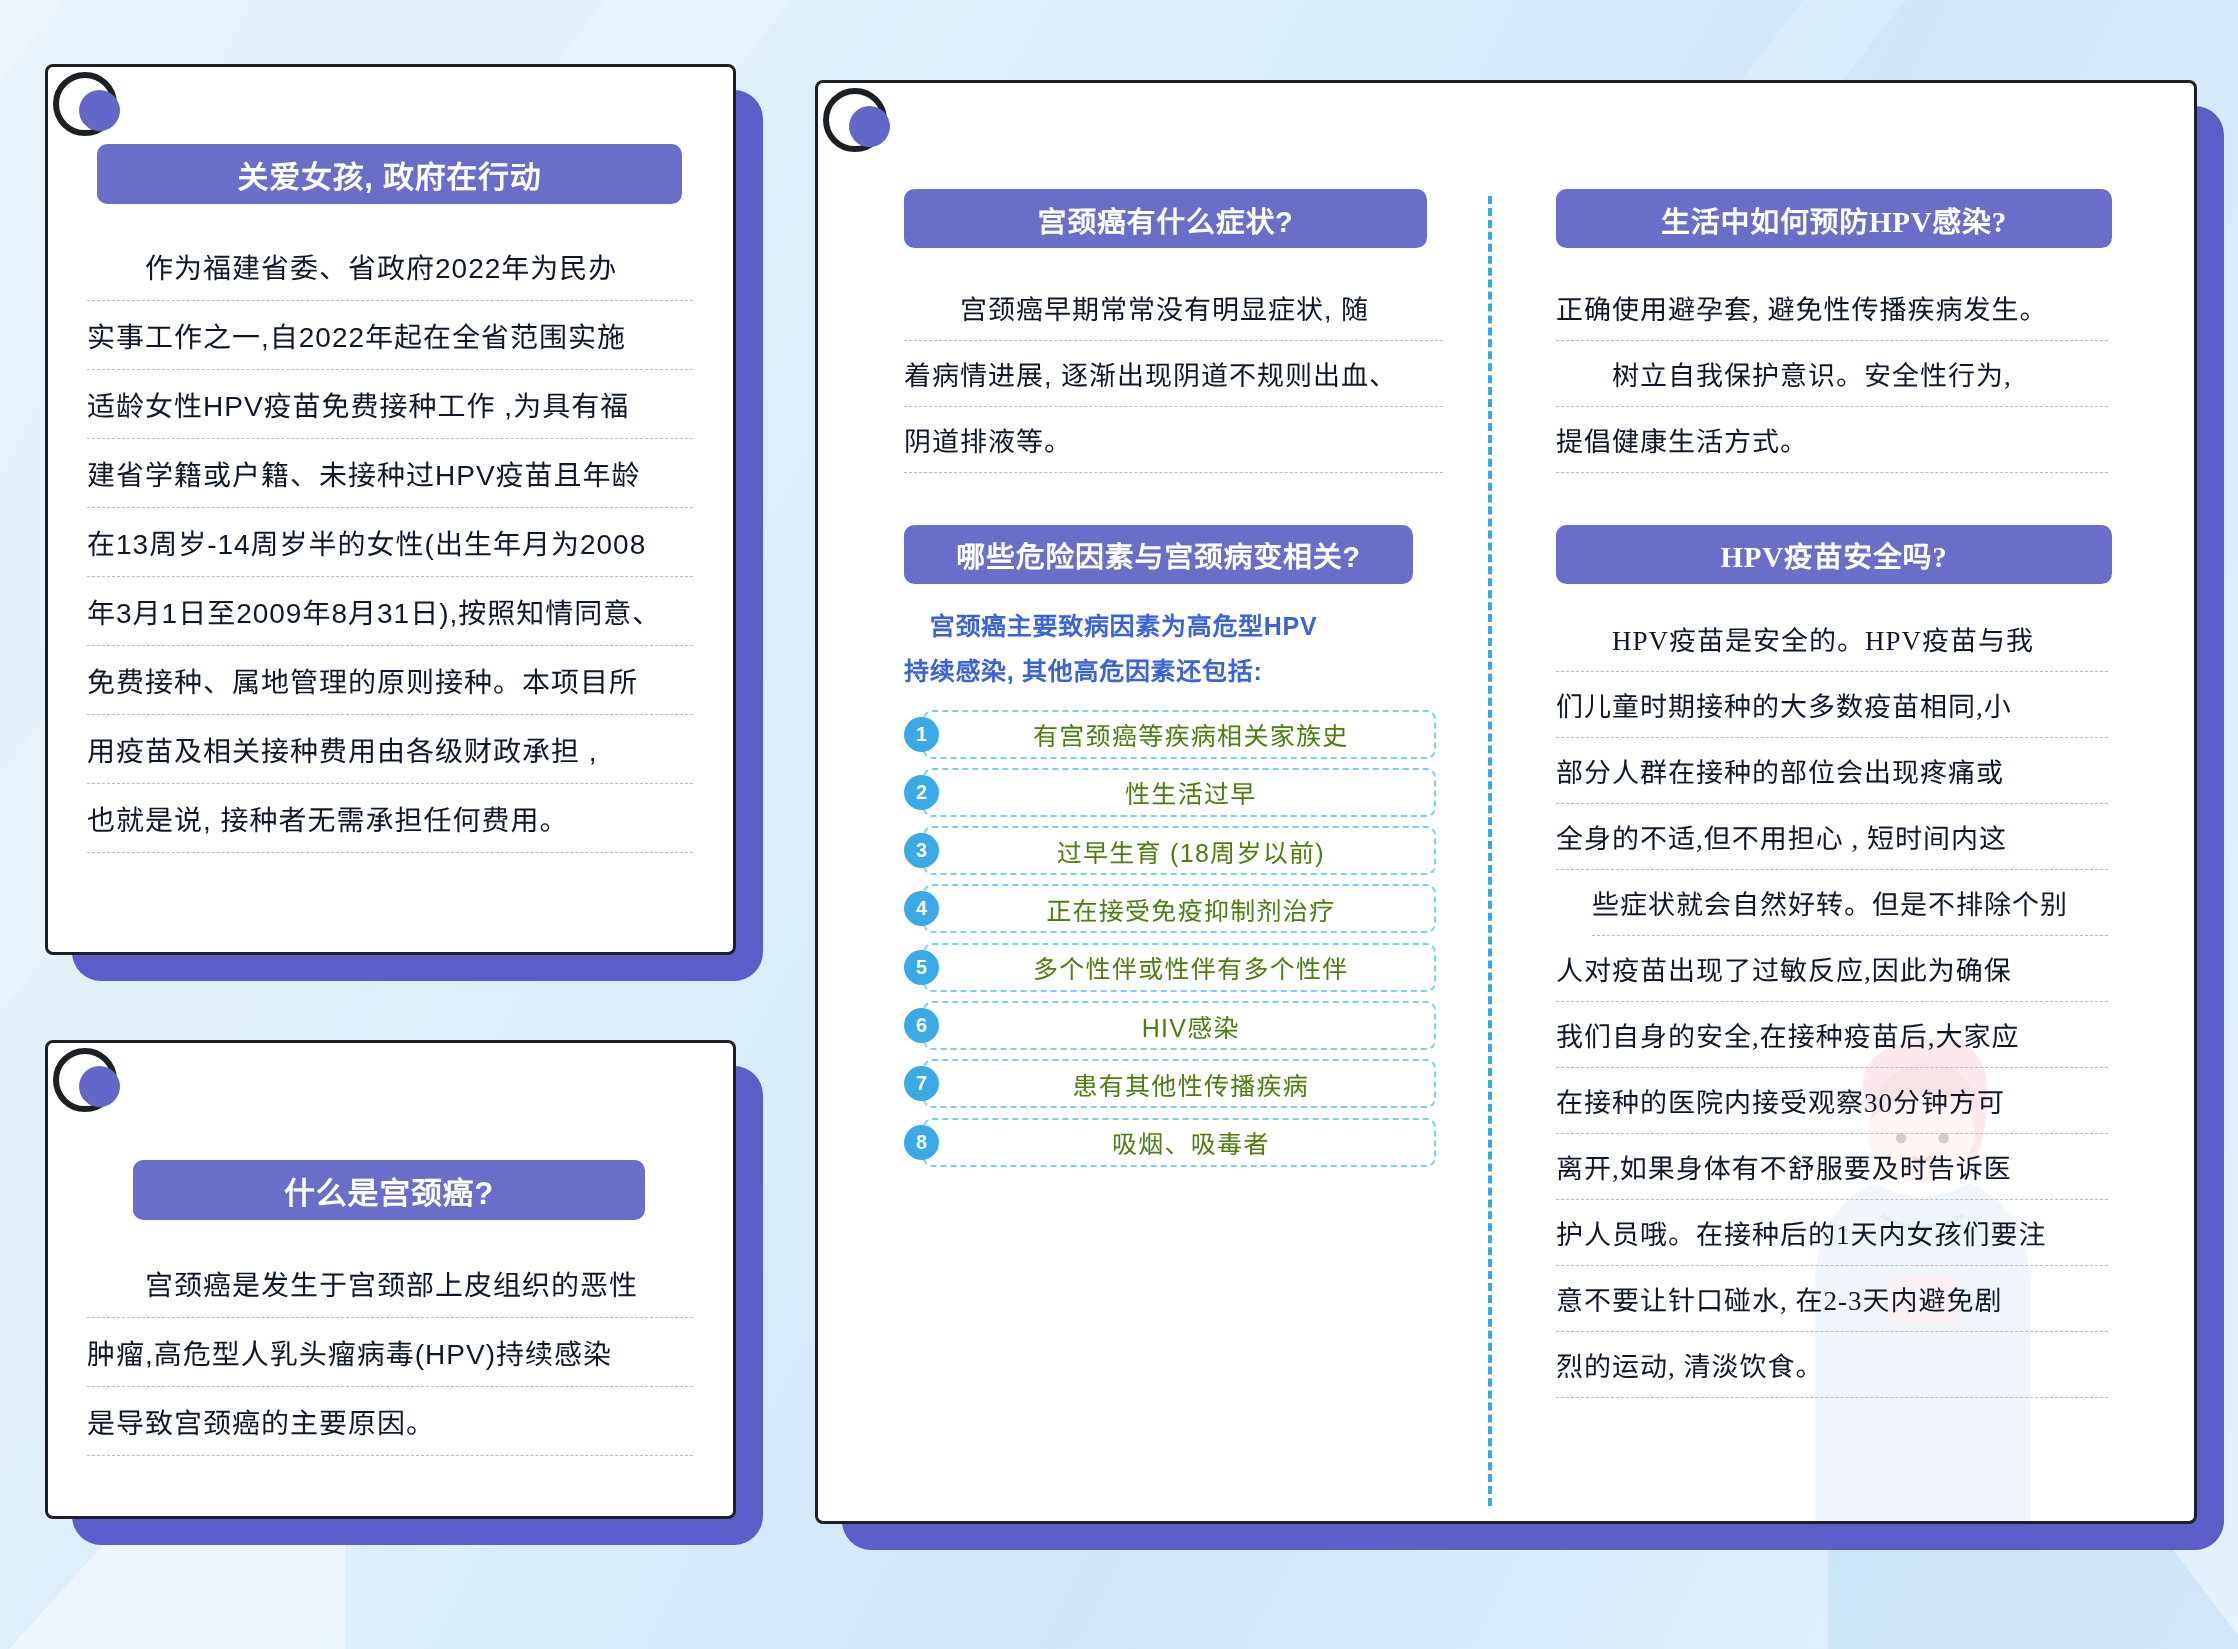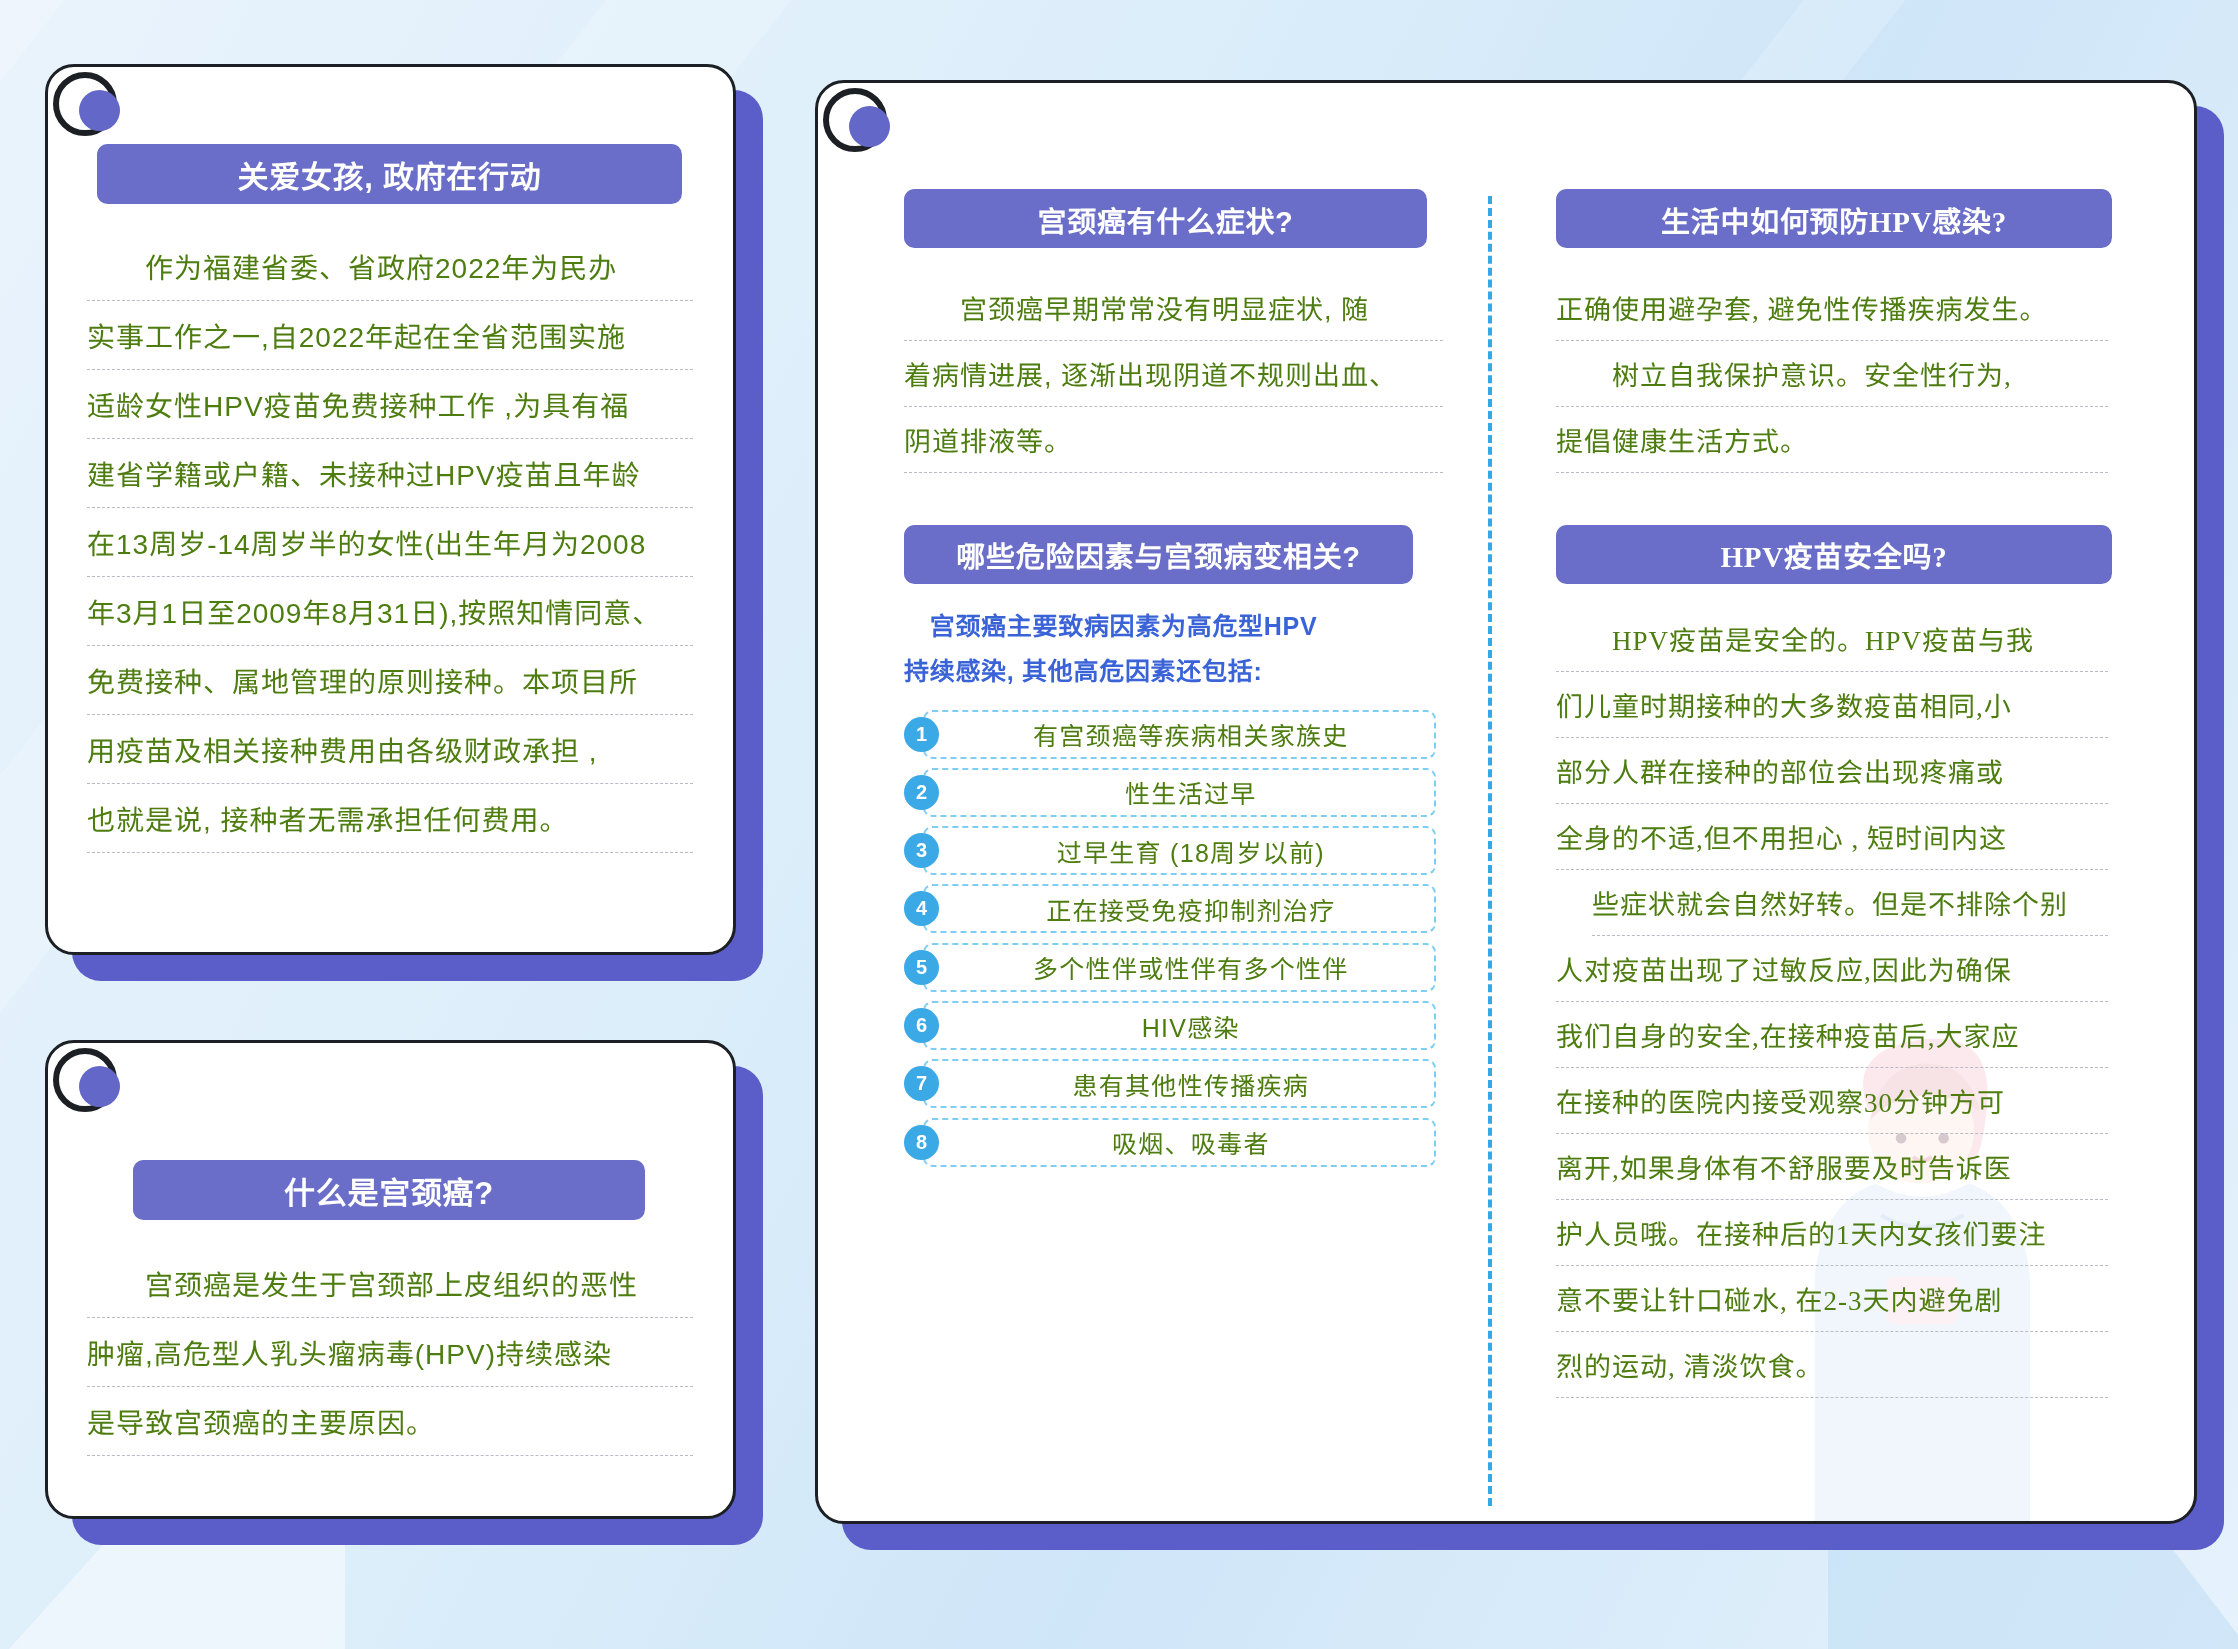--- a/index.html
+++ b/index.html
@@ -45,21 +45,21 @@
     left: 1828px; top: 1097px;
     border-right: 426px solid transparent;
     border-bottom: 559px solid rgba(178,214,243,0.40);
   }
 
   
   .card {
     position: absolute;
     background: #ffffff;
     border: 3.3px solid #1c2024;
-    border-radius: 29px;
+    border-radius: 8px;
     box-sizing: border-box;
   }
   .card-shadow {
     position: absolute;
     background: #5b5ec9;
     border-radius: 29px;
   }
   .ring {
     position: absolute;
     width: 64px;
@@ -104,21 +104,21 @@
     justify-content: center;
   }
 
   
   .lt-body, .lb-body {
     position: absolute;
     box-sizing: border-box;
   }
   .txt-line {
     border-bottom: 1.3px dashed #b9bcc4;
-    color: #4d7c0f;
+    color: #0f172a;
     display: flex;
     align-items: center;
     box-sizing: border-box;
     letter-spacing: 1px;
   }
   .txt-line.last { border-bottom: 1.3px dashed #b9bcc4; }
 
   
   .divider {
     position: absolute;

